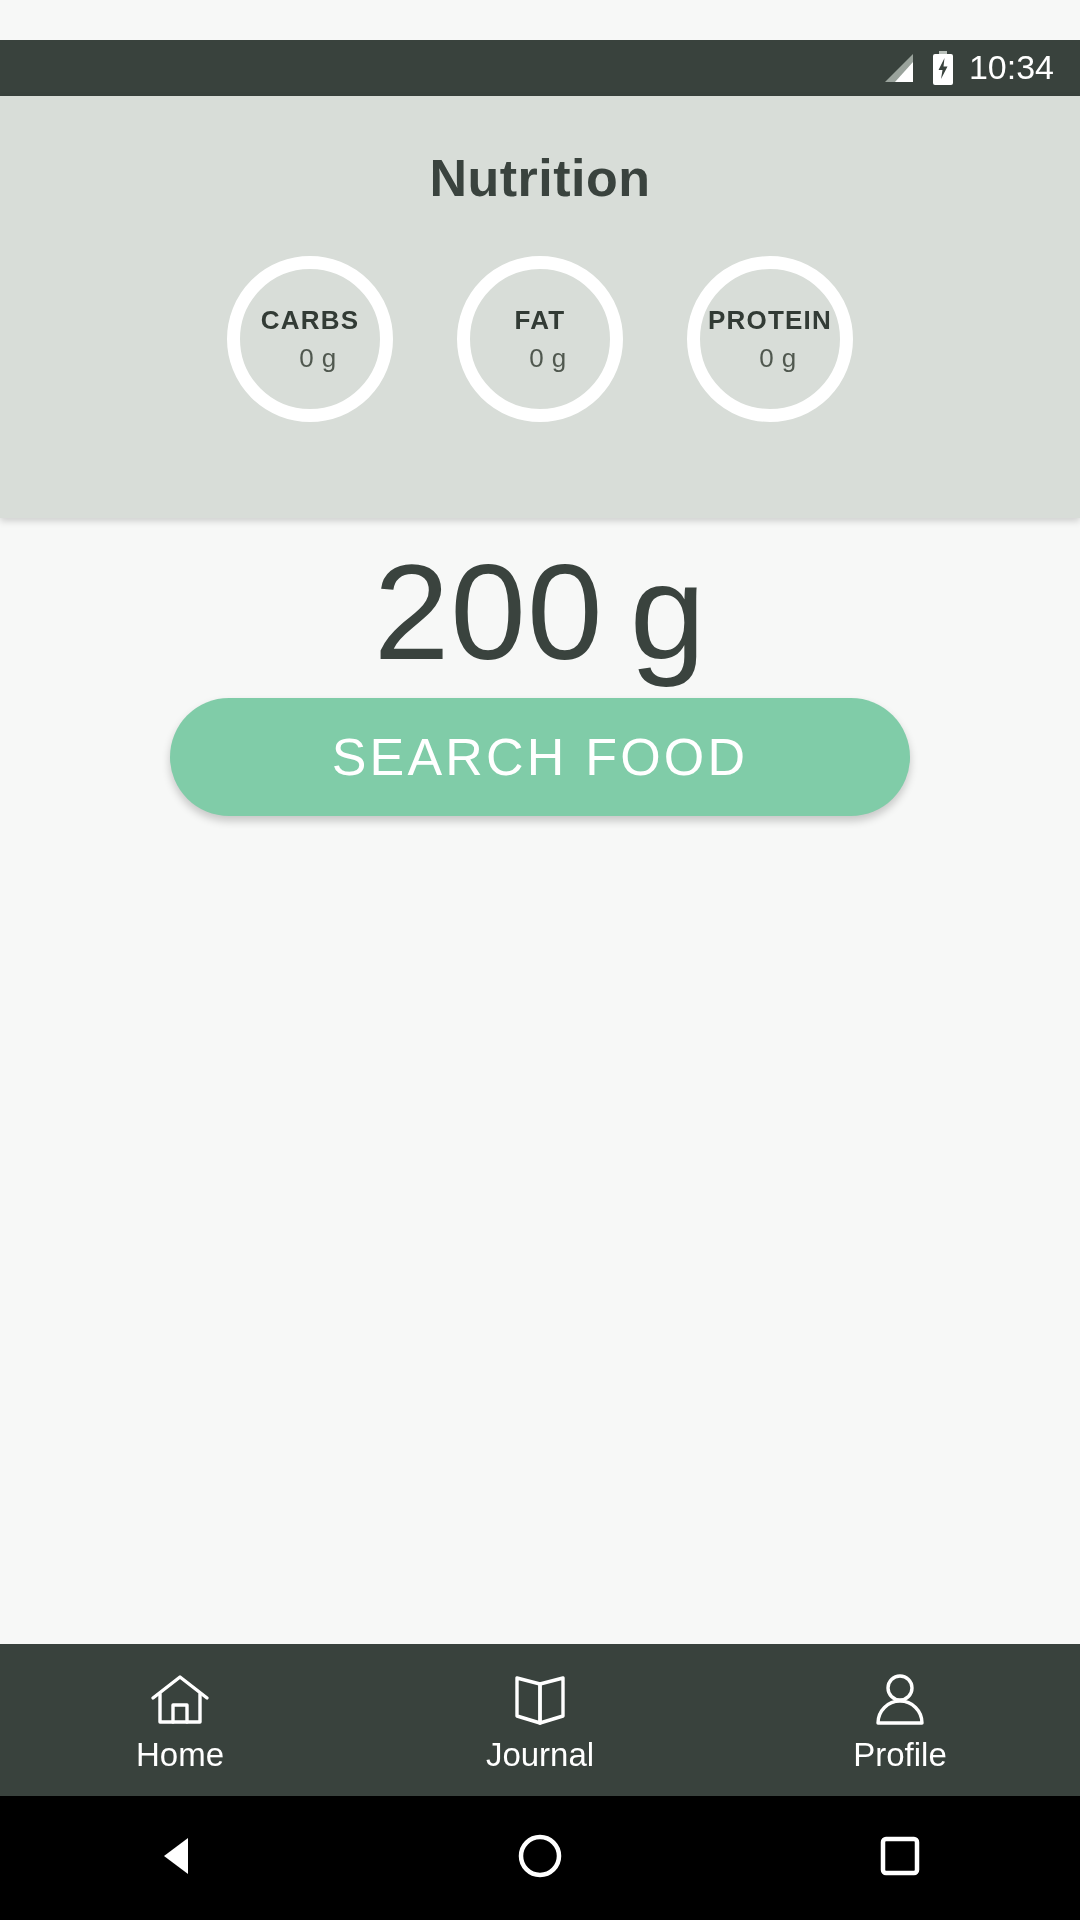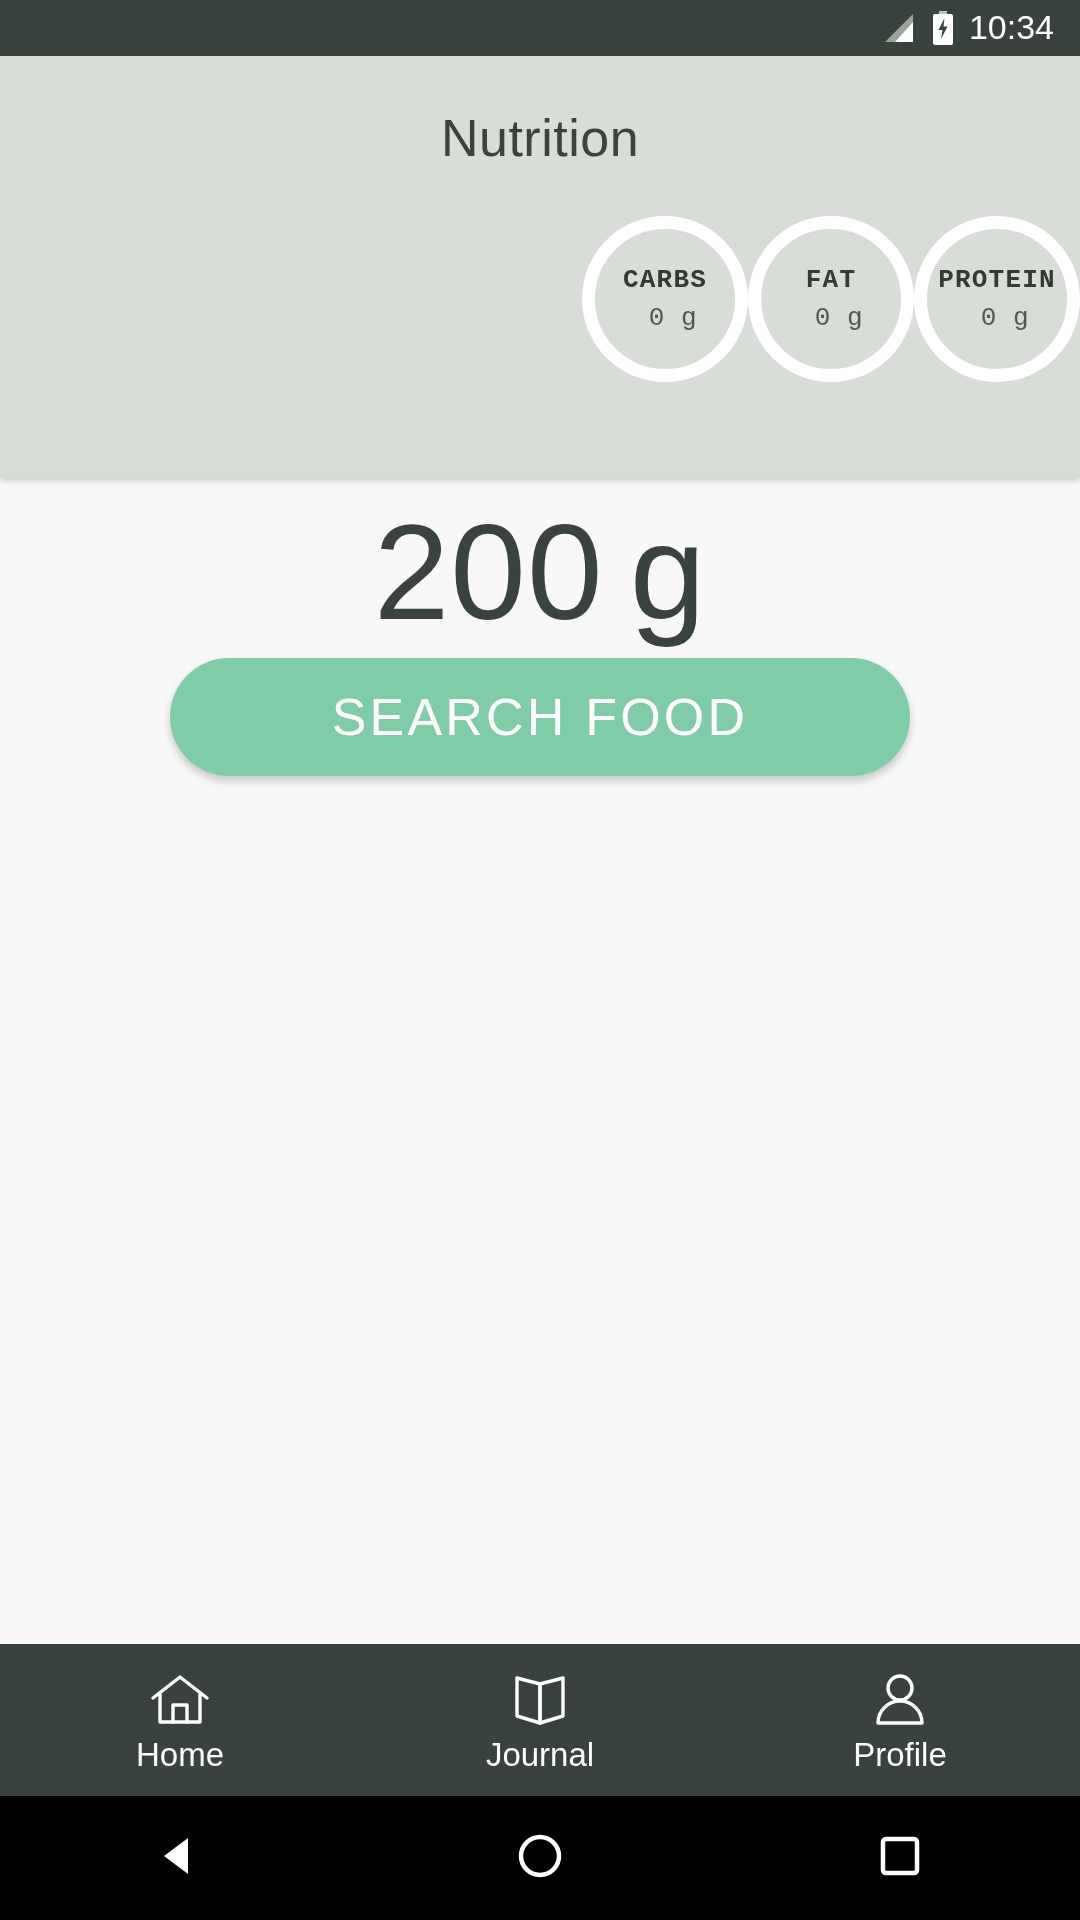--- a/index.html
+++ b/index.html
@@ -8,43 +8,43 @@
     background:#F7F8F7;
     font-family:"Liberation Sans", sans-serif;
     overflow:hidden;
   }
   #screen { position:relative; width:1080px; height:1920px; display:flex; flex-direction:column; }
 
   
   .statusbar {
     height:56px; background:#39423D; flex:0 0 56px;
     display:flex; align-items:center; justify-content:flex-end;
-    padding-right:26px; gap:14px;
+    padding-right:26px; gap:14px;margin-top:40px;
   }
   .sb-signal { width:34px; height:30px; position:relative; }
   .sb-battery { width:24px; height:34px; position:relative; }
   .sb-time {
     color:#FFFFFF; font-size:34px; font-weight:400;
     letter-spacing:0px; line-height:1; padding-bottom:2px;
   }
 
   
   .header {
     flex:0 0 422px; background:#D8DDD8;
     box-shadow:0 3px 7px rgba(0,0,0,0.17);
     position:relative; z-index:3;
     display:flex; flex-direction:column; align-items:center;
   }
   .header-title {
-    margin-top:52px; font-size:52px; font-weight:400;
+    margin-top:52px; font-size:52px; font-weight:700;
     color:#3A433E; letter-spacing:0.5px;
   }
   .rings {
-    margin-top:48px; display:flex; justify-content:flex-end;
-    align-items:center; width:100%;font-family:Liberation Mono, monospace;
+    margin-top:48px; display:flex; justify-content:center;
+    align-items:center; gap:64px; width:100%;
   }
   .ring {
     width:166px; height:166px; border-radius:50%;
     border:13px solid #FFFFFF;
     display:flex; flex-direction:column;
     align-items:center; justify-content:center;
   }
   .ring-label {
     font-size:26px; font-weight:700; color:#323B35;
     letter-spacing:1.2px; line-height:1.1;

